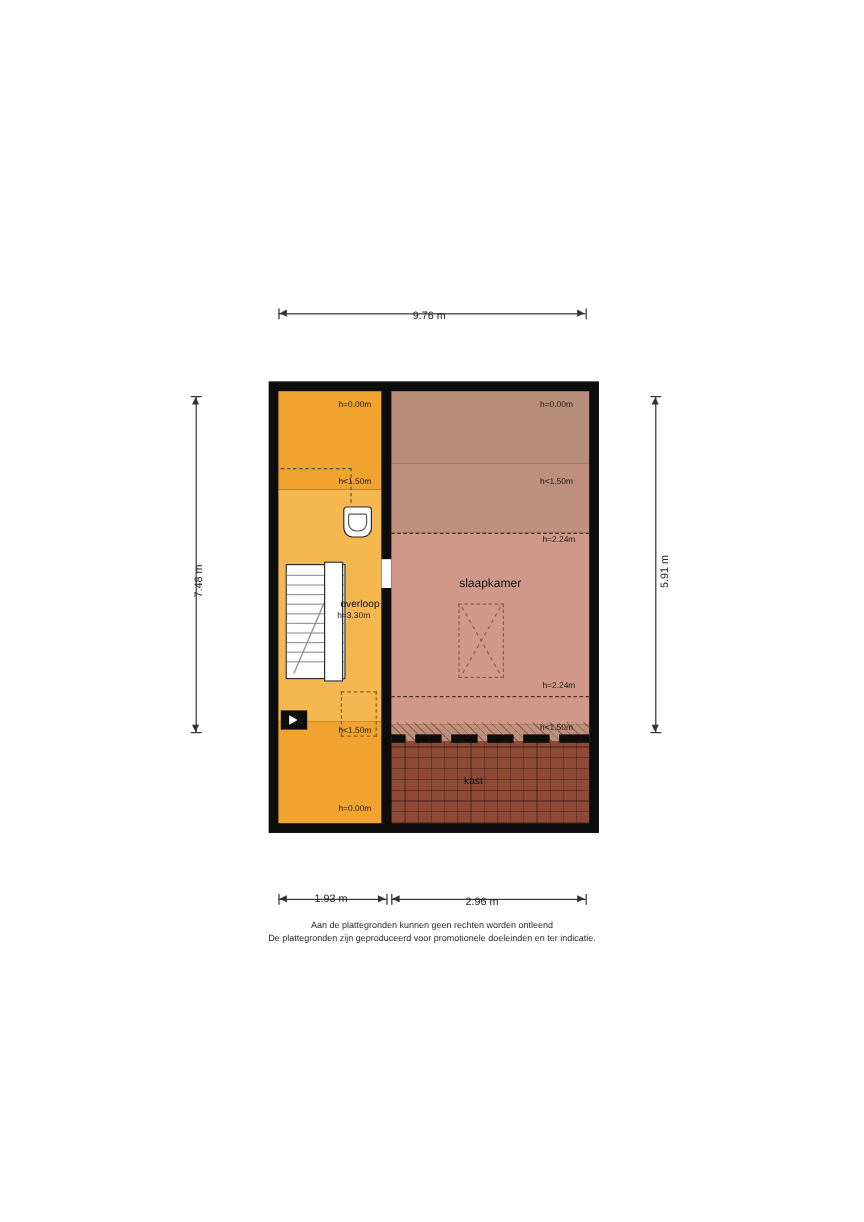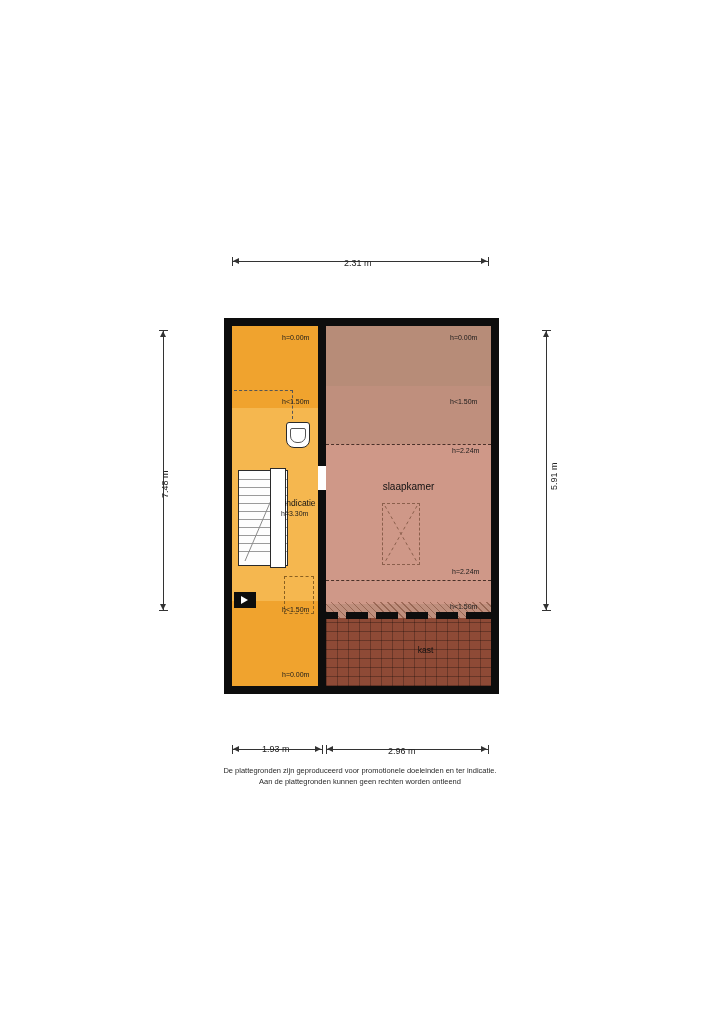--- a/index.html
+++ b/index.html
@@ -345,21 +345,21 @@
 <body>
 
 <div class="page">
 
 
   <div class="dim-line-h" style="left:232px; top:261px; width:256px;"></div>
   <div class="tick-v" style="left:232px; top:257px;"></div>
   <div class="tick-v" style="left:488px; top:257px;"></div>
   <div class="arrow arrow-left" style="left:233px; top:258px;"></div>
   <div class="arrow arrow-right" style="left:481px; top:258px;"></div>
-  <div class="dim-label" style="left:344px; top:258px;">2.31 m</div>
+  <div class="dim-label" style="left:344px; top:258px;">9.76 m</div>
 
   <div class="dim-line-v" style="left:163px; top:330px; height:280px;"></div>
   <div class="tick-h" style="left:159px; top:330px;"></div>
   <div class="tick-h" style="left:159px; top:610px;"></div>
   <div class="arrow arrow-up" style="left:160px; top:331px;"></div>
   <div class="arrow arrow-down" style="left:160px; top:604px;"></div>
   <div class="dim-label" style="left:160px; top:498px; transform: rotate(-90deg); transform-origin: left top;">7.48 m</div>
 
   <div class="dim-line-v" style="left:546px; top:330px; height:280px;"></div>
   <div class="tick-h" style="left:542px; top:330px;"></div>
@@ -449,25 +449,25 @@
     <div class="h-label" style="left:58px; top:80px;">h&lt;1.50m</div>
     <div class="h-label" style="left:58px; top:288px;">h&lt;1.50m</div>
     <div class="h-label" style="left:58px; top:353px;">h=0.00m</div>
 
     <div class="h-label" style="left:226px; top:16px;">h=0.00m</div>
     <div class="h-label" style="left:226px; top:80px;">h&lt;1.50m</div>
     <div class="h-label" style="left:228px; top:129px;">h=2.24m</div>
     <div class="h-label" style="left:228px; top:250px;">h=2.24m</div>
     <div class="h-label" style="left:226px; top:285px;">h&lt;1.50m</div>
 
-    <div class="overloop-label" style="left:46px; top:180px; width:60px;">indicatie</div>
+    <div class="overloop-label" style="left:46px; top:180px; width:60px;">overloop</div>
     <div class="h-label" style="left:57px; top:192px;">h=3.30m</div>
 
     <div class="room-label big" style="left:127px; top:163px; width:115px;">slaapkamer</div>
-    <div class="room-label" style="left:144px; top:327px; width:115px;">kast</div>
+    <div class="room-label" style="left:113px; top:327px; width:115px;">kast</div>
   </div>
 
   <div class="footer">
+    <div>Aan de plattegronden kunnen geen rechten worden ontleend</div>
     <div>De plattegronden zijn geproduceerd voor promotionele doeleinden en ter indicatie.</div>
-    <div>Aan de plattegronden kunnen geen rechten worden ontleend</div>
   </div>
 
 </div>
 
 </body></html>

